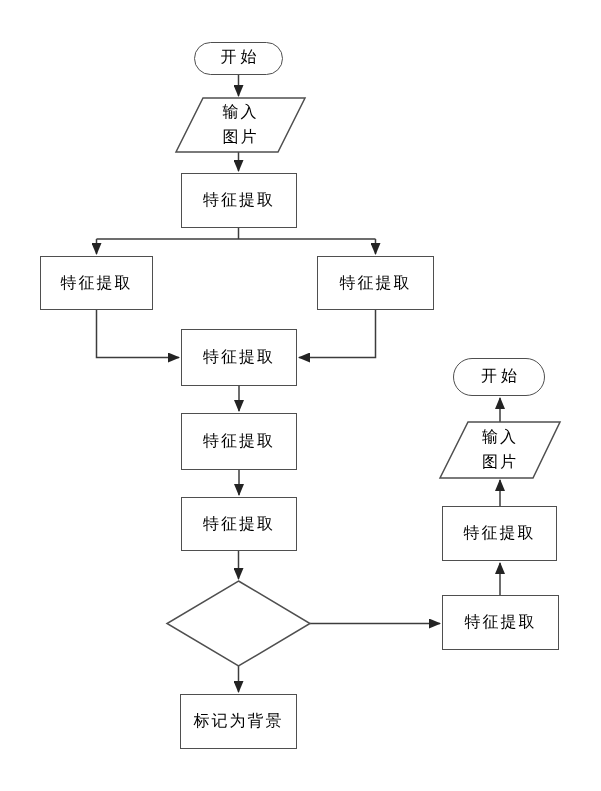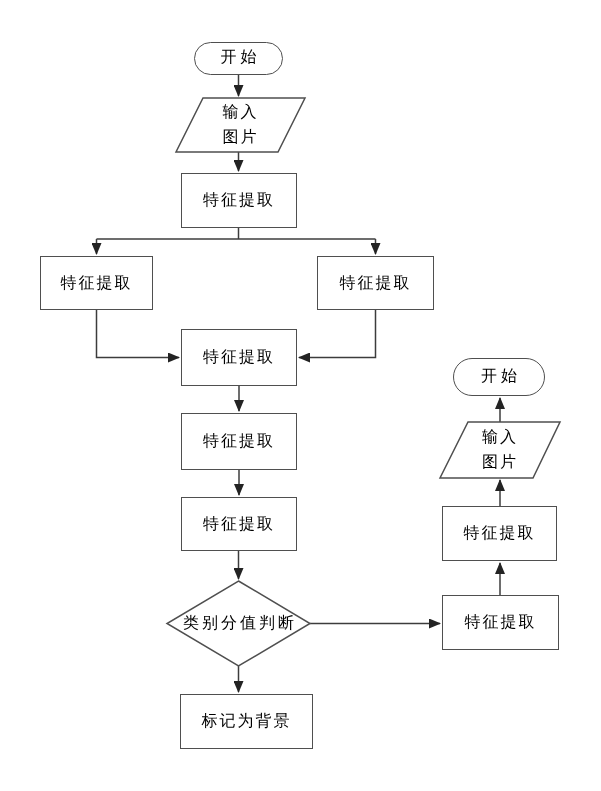--- a/index.html
+++ b/index.html
@@ -113,25 +113,22 @@
   </div>
 
   <div class="shape" style="left:181px;top:413px;width:116px;height:57px;">
     <span class="shape-label">特征提取</span>
   </div>
 
   <div class="shape" style="left:181px;top:497px;width:116px;height:54px;">
     <span class="shape-label">特征提取</span>
   </div>
 
-  <div class="overlay-label" style="left:167px;top:581px;width:143px;height:85px;">
-    <span class="shape-label label-decision">类别分值判断</span>
-  </div>
 
-  <div class="shape" style="left:180px;top:694px;width:133px;height:55px;">
+  <div class="shape" style="left:180px;top:694px;width:117px;height:55px;">
     <span class="shape-label">标记为背景</span>
   </div>
 
   <div class="shape oval" style="left:453px;top:358px;width:92px;height:38px;">
     <span class="shape-label label-wide">开始</span>
   </div>
 
   <div class="overlay-label" style="left:440px;top:422px;width:120px;height:56px;">
     <span class="shape-label">输入
 图片</span>

